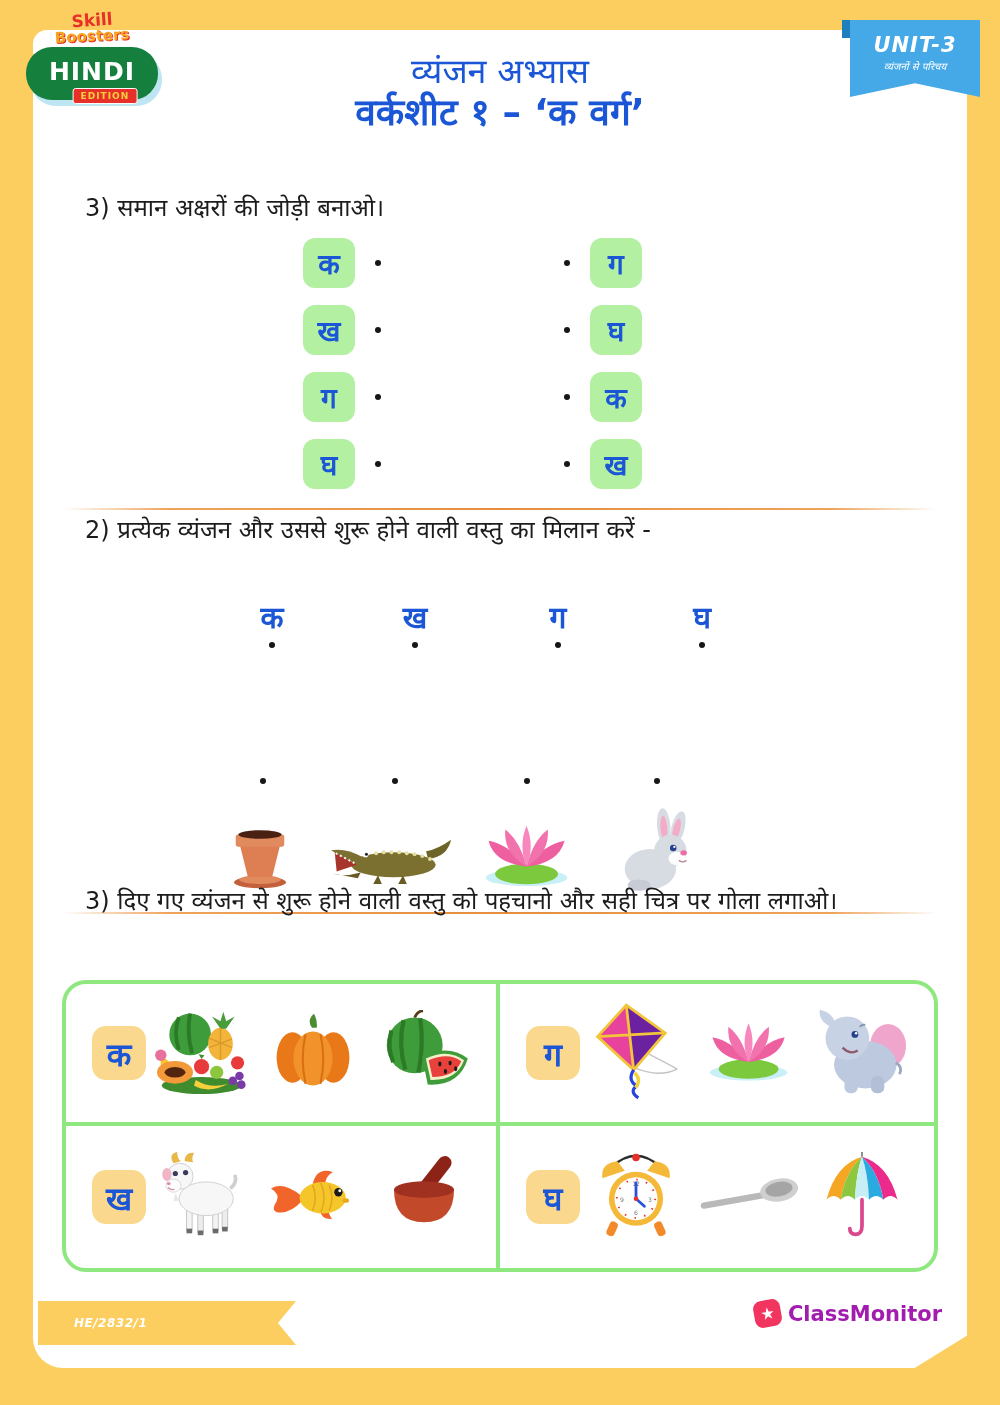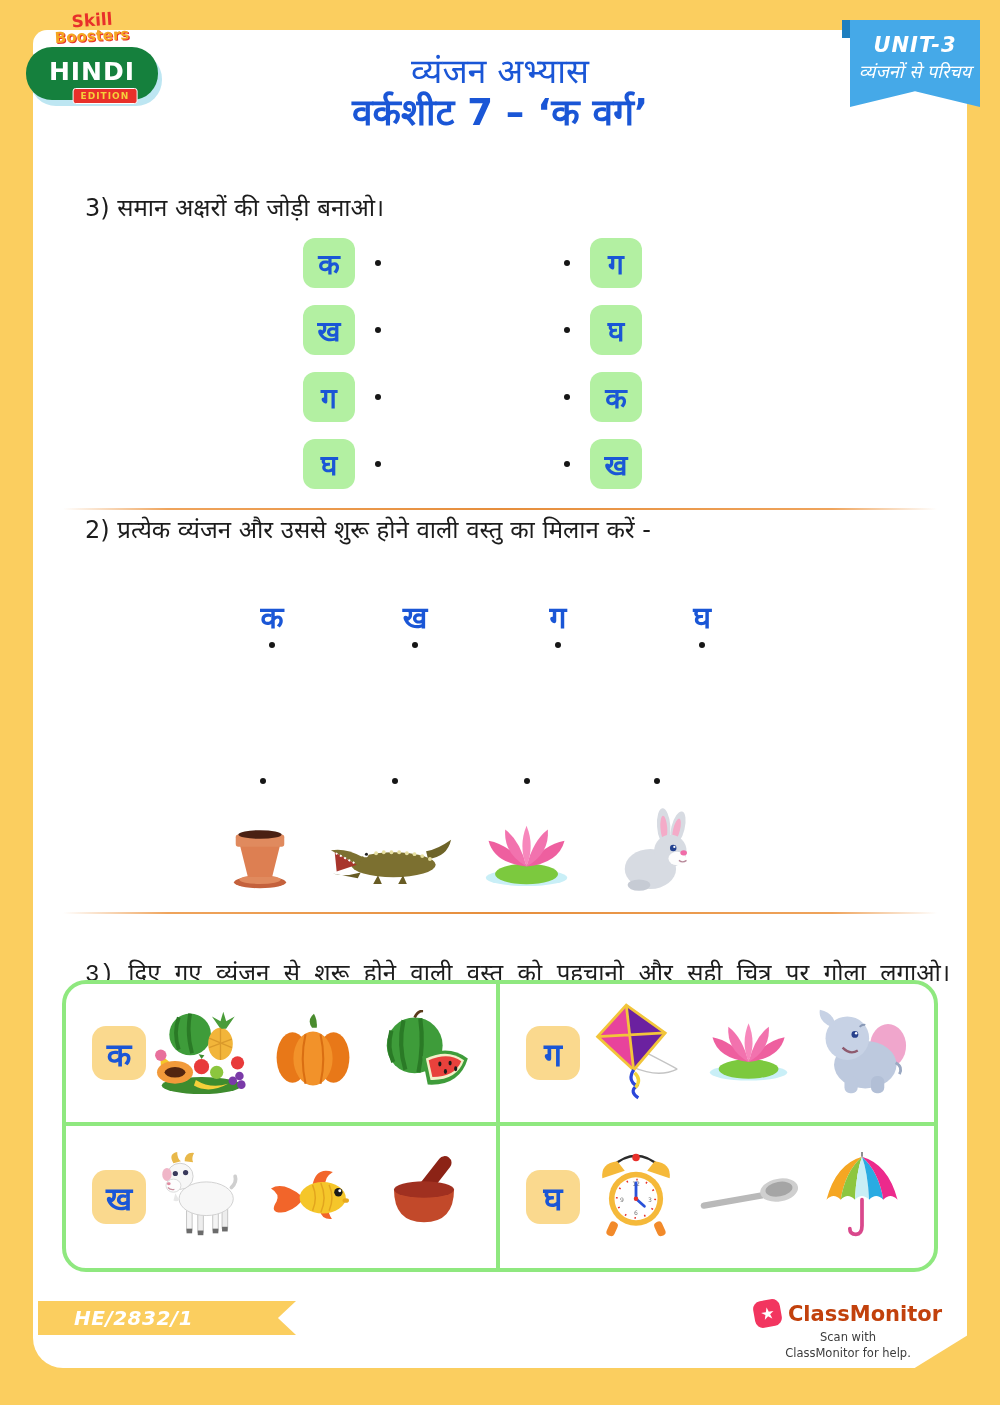--- a/index.html
+++ b/index.html
@@ -21,27 +21,27 @@
                   background:#E8302A; color:#F5D03A; font-size:9px; font-weight:bold;
                   padding:2px 7px; border:1px solid #FFF; border-radius:3px; letter-spacing:1px; }
   .title { position:absolute; left:0; width:934px; top:22px; text-align:center; color:#1A56D6; z-index:2; }
   .title-line1 { font-size:34px; font-weight:normal; line-height:1.15; }
   .title-line2 { font-size:37px; font-weight:bold; line-height:1.2; }
   .unit-fold { position:absolute; left:842px; top:20px; width:16px; height:18px; background:#1E7FBF; }
   .unit-badge { position:absolute; left:850px; top:20px; width:130px; background:#45A9E8; color:#FFF;
                 text-align:center; padding:13px 4px 24px;
                 clip-path:polygon(0 0,100% 0,100% 100%,50% 82%,0 100%); z-index:4;font-style:italic; }
   .unit-line1 { font-size:21px; font-weight:bold; letter-spacing:1px; }
-  .unit-line2 { font-size:18px; margin-top:2px; }
+  .unit-line2 { font-size:10px; margin-top:2px; }
 
   
   .q-text { position:absolute; left:52px; font-size:24px; color:#1C1C1C; }
   .q1-text { top:160px; }
   .q2-text { top:482px; }
-  .q3-text { top:925px;font-family:Liberation Mono, monospace; }
+  .q3-text { top:853px; }
 
   
   .match1 { position:absolute; left:270px; top:208px; display:flex; flex-direction:column; gap:17px; }
   .m1-row { display:flex; align-items:center; height:50px; }
   .letter-box { width:52px; height:50px; background:#B3F0A2; border-radius:12px; color:#1A56D6;
                 font-size:28px; font-weight:bold; display:flex; align-items:center; justify-content:center; }
   .dotcell { width:46px; display:flex; justify-content:center; }
   .m1-space { width:143px; }
   .dot { width:6px; height:6px; background:#161616; border-radius:50%; display:inline-block; }
 
@@ -61,42 +61,42 @@
              border:4px solid #8FE87F; border-radius:24px; display:grid;
              grid-template-columns:1fr 1fr; grid-template-rows:1fr 1fr; overflow:hidden; background:#FFF; }
   .q3-cell { display:flex; align-items:center; padding:0 16px 0 26px; }
   .q3-cell.br { border-right:4px solid #8FE87F; }
   .q3-cell.bb { border-bottom:4px solid #8FE87F; }
   .q3-letter { flex:0 0 54px; height:54px; background:#FAD98E; border-radius:14px; display:flex;
                align-items:center; justify-content:center; font-size:32px; font-weight:bold; color:#1A56D6; }
   .q3-opt { flex:1; display:flex; justify-content:center; align-items:center; }
 
   
-  .code-ribbon { position:absolute; left:5px; top:1271px; width:258px; height:34px; background:#FBCE5F;
-                 color:#FFF; font-weight:bold; font-style:italic; font-size:20px; display:flex;
+  .code-ribbon { position:absolute; left:5px; top:1271px; width:258px; height:44px; background:#FBCE5F;
+                 color:#FFF; font-weight:bold; font-style:italic; font-size:12px; display:flex;
                  align-items:center; padding-left:36px; letter-spacing:0.5px;
                  clip-path:polygon(0 0,100% 0,93% 50%,100% 100%,0 100%); }
   .brand { position:absolute; left:700px; top:1270px; width:230px; text-align:center; }
   .brand-row { display:flex; align-items:center; justify-content:center; gap:7px; }
   .brand-icon { width:27px; height:27px; background:#F2355F; border-radius:8px; color:#FFF; display:flex;
                 align-items:center; justify-content:center; font-size:16px; transform:rotate(-10deg); }
-  .brand-name { font-size:21px; font-weight:bold; color:#c2410c; }
+  .brand-name { font-size:21px; font-weight:bold; color:#a21caf; }
   .brand-sub { font-size:11.5px; color:#3C3C3C; line-height:1.4; margin-top:2px; }
   .corner-wedge { position:absolute; right:-1px; bottom:-1px; width:0; height:0;
                   border-left:55px solid transparent; border-bottom:34px solid #FBCE5F; }
 </style>
 </head>
 <body>
 
 <div class="page">
   <div class="content">
 
     <div class="title">
       <div class="title-line1">व्यंजन अभ्यास</div>
-      <div class="title-line2">वर्कशीट 7 – ‘क वर्ग’</div>
+      <div class="title-line2">वर्कशीट १ – ‘क वर्ग’</div>
     </div>
 
     <div class="q-text q1-text">3) समान अक्षरों की जोड़ी बनाओ।</div>
     <div class="match1">
       <div class="m1-row">
         <div class="letter-box">क</div>
         <div class="dotcell">
             <span class="dot"></span>
           </div>
         <div class="m1-space"></div>
@@ -441,24 +441,20 @@
     </div>
 
     <div class="code-ribbon">
       <span>HE/2832/1</span>
     </div>
     <div class="brand">
       <div class="brand-row">
         <span class="brand-icon">★</span>
         <span class="brand-name">ClassMonitor</span>
       </div>
-      <div class="brand-sub">
-        <div>Scan with</div>
-        <div>ClassMonitor for help.</div>
-      </div>
     </div>
     <div class="corner-wedge"></div>
   </div>
 
   <div class="logo">
     <div class="logo-skill">Skill</div>
     <div class="logo-boosters">Boosters</div>
     <div class="logo-blob">
       <div class="logo-hindi">HINDI</div>
       <div class="logo-edition">EDITION</div>

